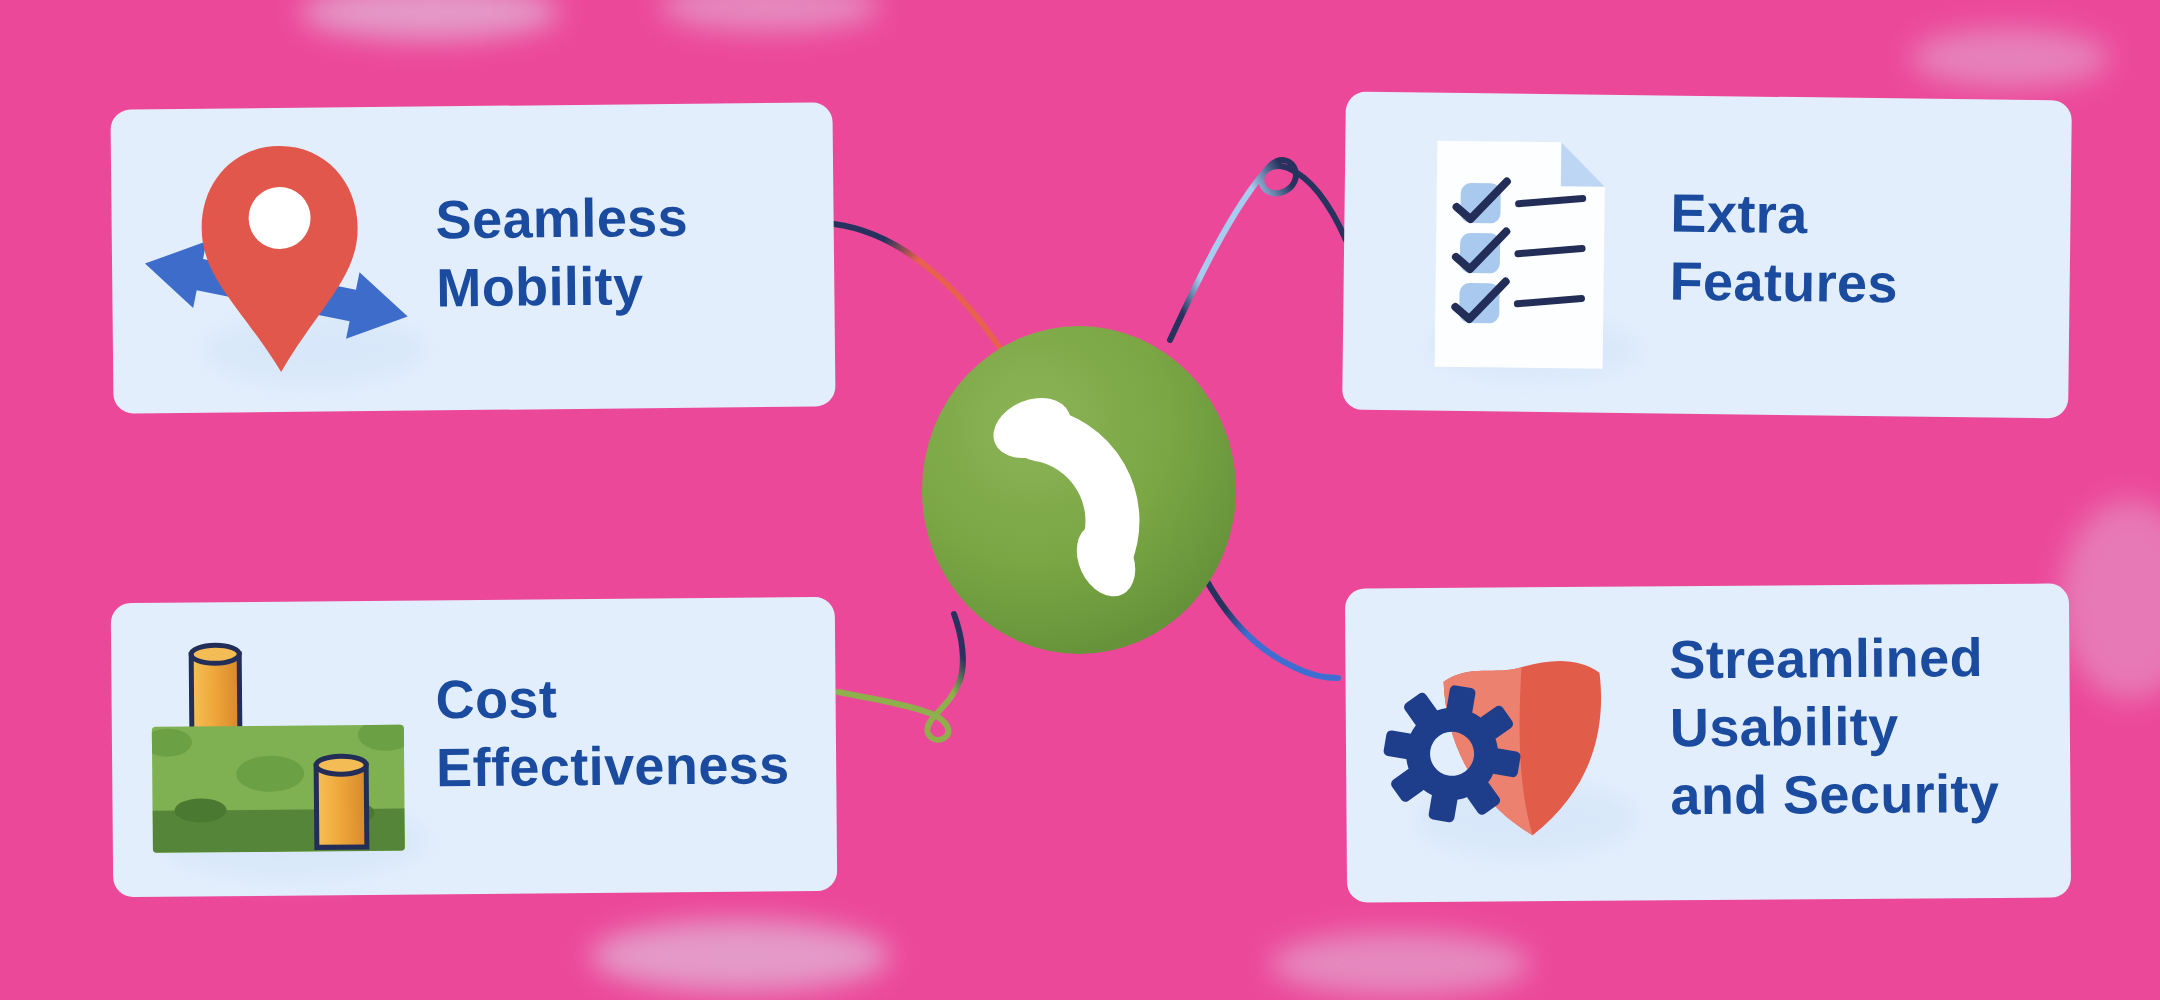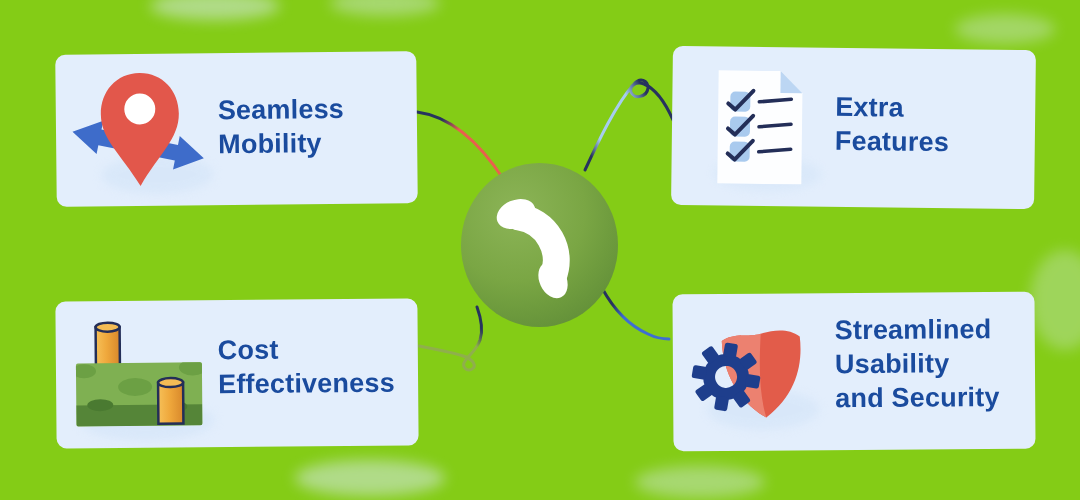--- a/index.html
+++ b/index.html
@@ -1,17 +1,17 @@
 <!DOCTYPE html>
 <html><head>
 <meta charset="utf-8">
 <style>
   html,body{margin:0;padding:0;background:#ffffff;}
   .stage{
-    position:relative; width:1080px; height:500px; background:#84cc16;
+    position:relative; width:1080px; height:500px; background:#ec4899;
     overflow:hidden; font-family:"Liberation Sans", sans-serif;
   }
   .connectors{position:absolute; left:0; top:0; z-index:1;}
   .card{
     position:absolute; background:#E3EEFC; border-radius:10px; z-index:2;
   }
   .c1{left:56px; top:53px; width:361px; height:152px; transform:rotate(-0.6deg);}
   .c2{left:672px; top:48px; width:363px; height:159px; transform:rotate(0.7deg);}
   .c3{left:56px; top:300px; width:362px; height:147px; transform:rotate(-0.5deg);}
   .c4{left:673px; top:293px; width:362px; height:157px; transform:rotate(-0.4deg);}

